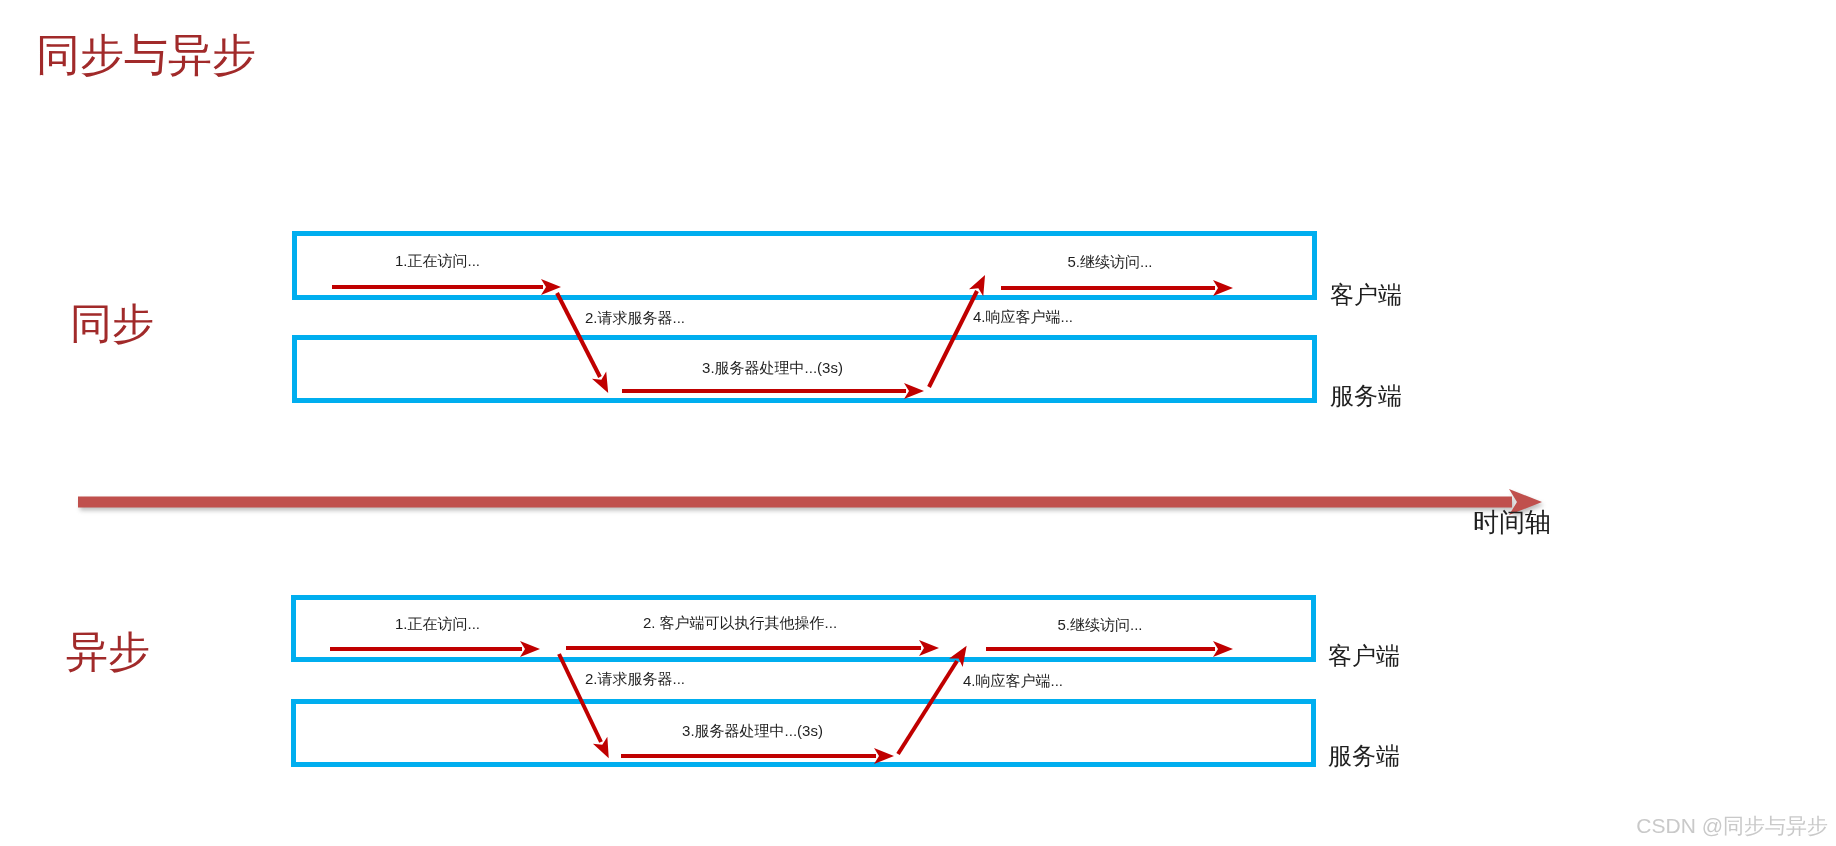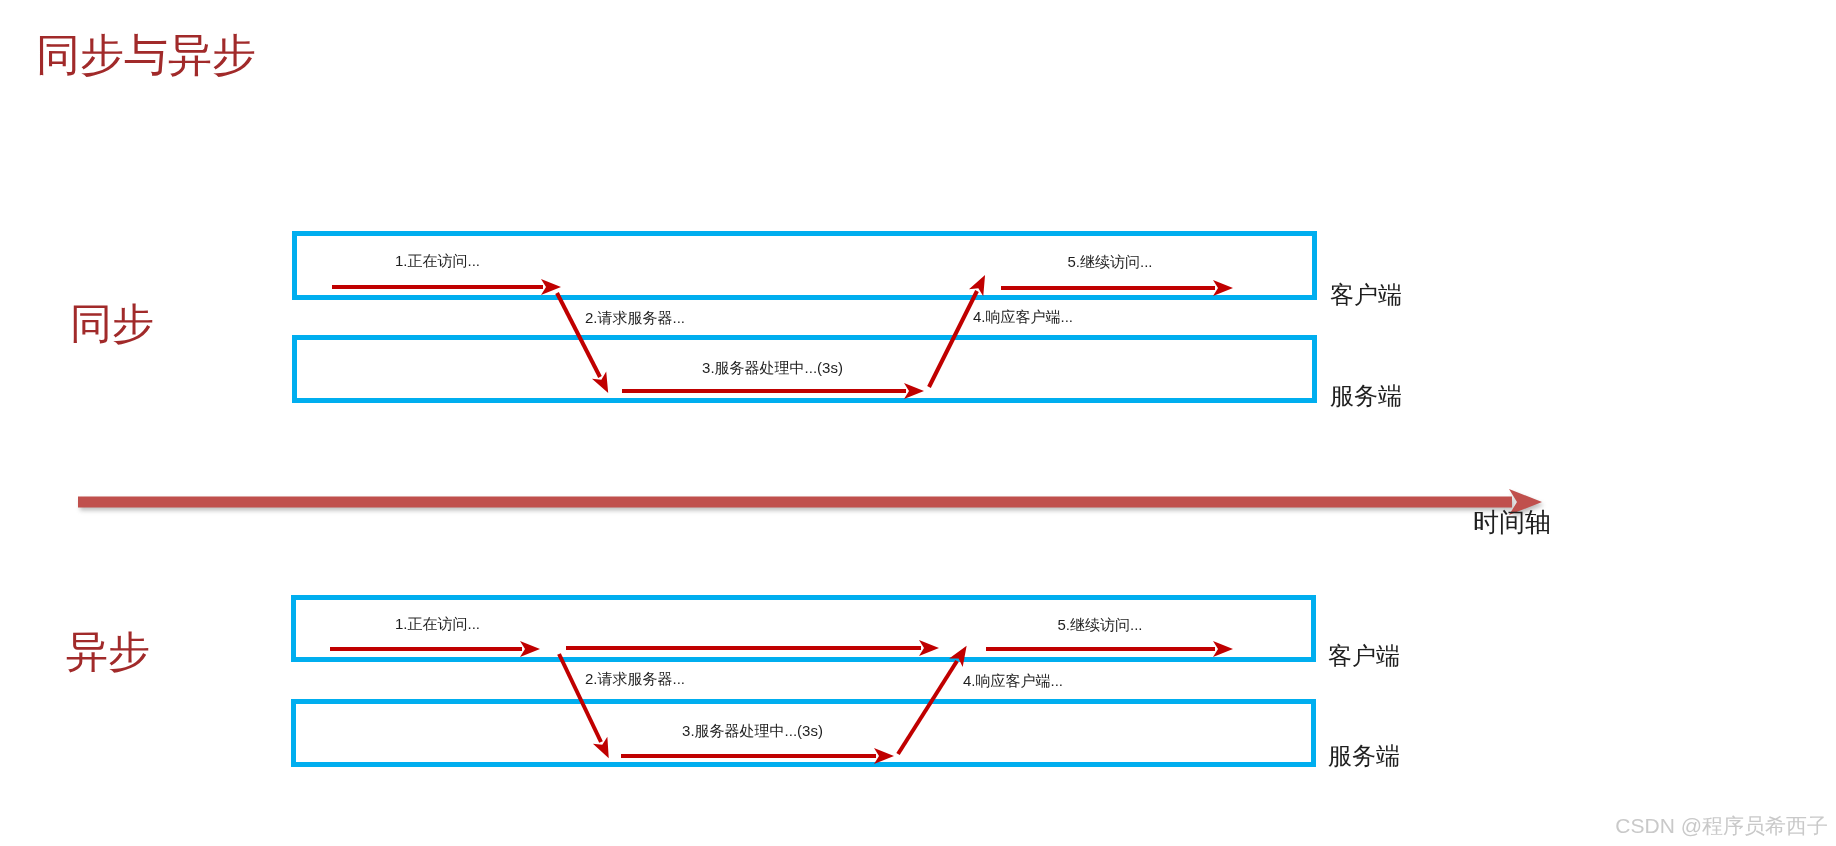--- a/index.html
+++ b/index.html
@@ -95,28 +95,29 @@
   <div class="side-label ac">客户端</div>
   <div class="side-label as">服务端</div>
 
   <div class="step center s1">1.正在访问...</div>
   <div class="step s2">2.请求服务器...</div>
   <div class="step center s3">3.服务器处理中...(3s)</div>
   <div class="step s4">4.响应客户端...</div>
   <div class="step center s5">5.继续访问...</div>
 
   <div class="step center a1">1.正在访问...</div>
+  <div class="step center a2o">2. 客户端可以执行其他操作...</div>
   <div class="step a2">2.请求服务器...</div>
   <div class="step center a3">3.服务器处理中...(3s)</div>
   <div class="step a4">4.响应客户端...</div>
   <div class="step center a5">5.继续访问...</div>
 
   <div class="timeline-label">时间轴</div>
 
-  <div class="watermark">CSDN @程序员希西子</div>
+  <div class="watermark">CSDN @同步与异步</div>
 
   <svg class="arrows" width="1836" height="846" viewBox="0 0 1836 846">
     <defs>
       <marker id="ah" markerUnits="userSpaceOnUse" markerWidth="22" markerHeight="18" refX="3" refY="9" orient="auto" viewBox="0 0 22 18">
         <path d="M1,1 L21,9 L1,17 L6,9 Z" style="fill:var(--arrow-red)"></path>
       </marker>
       <marker id="ahtl" markerUnits="userSpaceOnUse" markerWidth="36" markerHeight="30" refX="4" refY="15" orient="auto" viewBox="0 0 36 30">
         <path d="M1,2 L34,15 L1,28 L9,15 Z" style="fill:var(--timeline-red)"></path>
       </marker>
     </defs>

